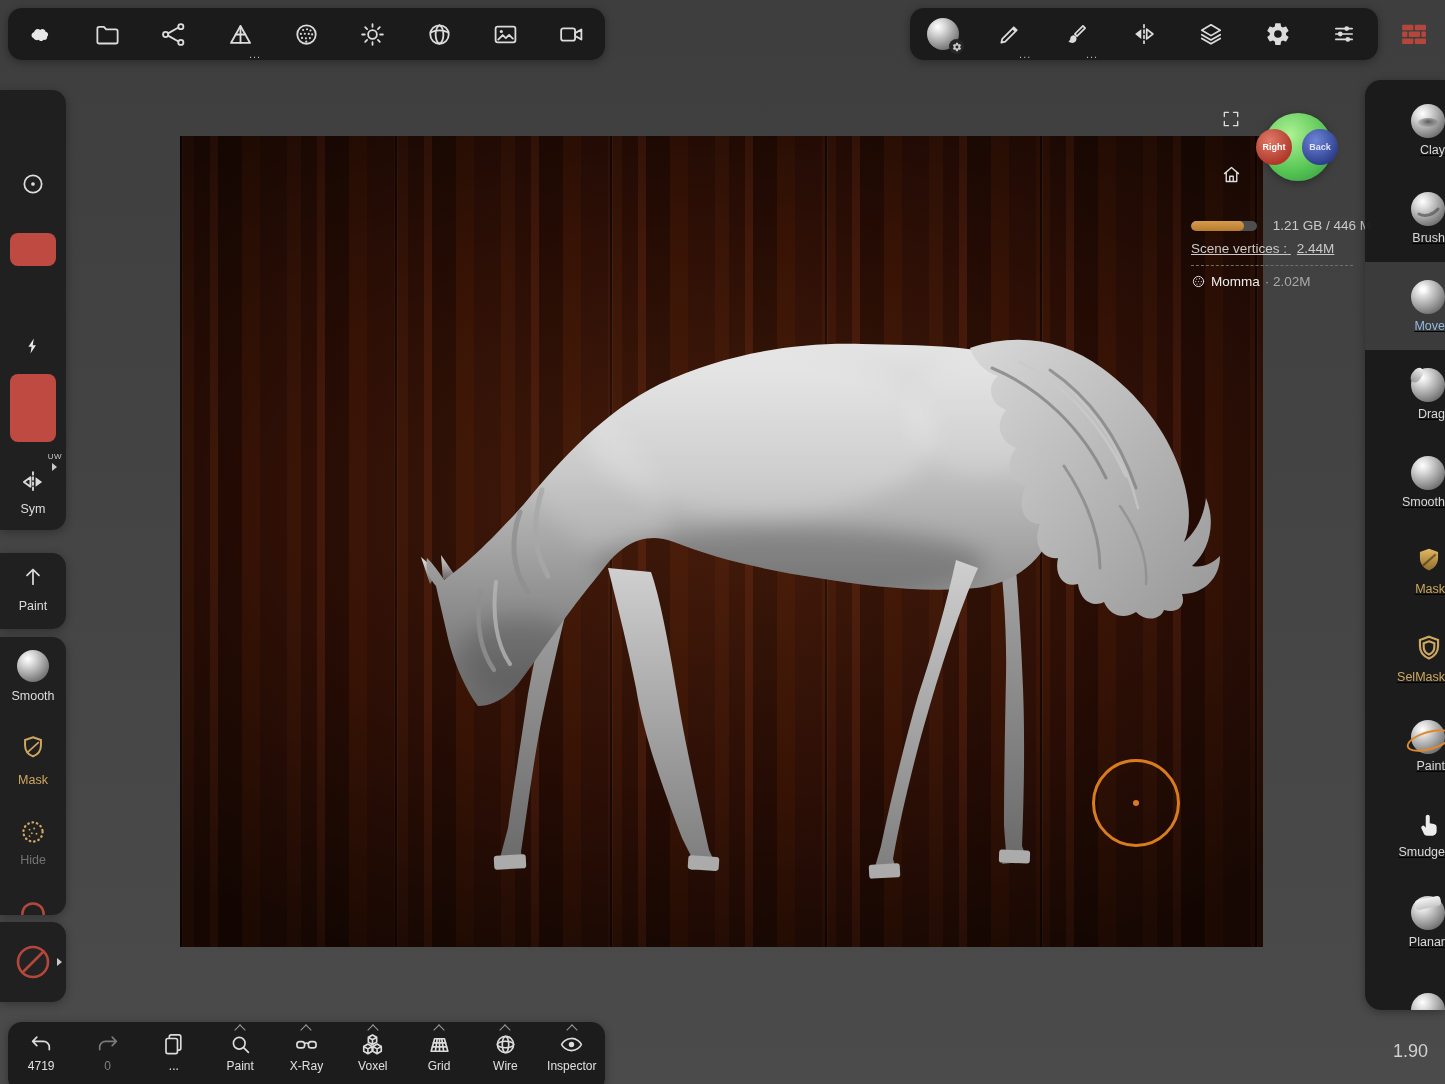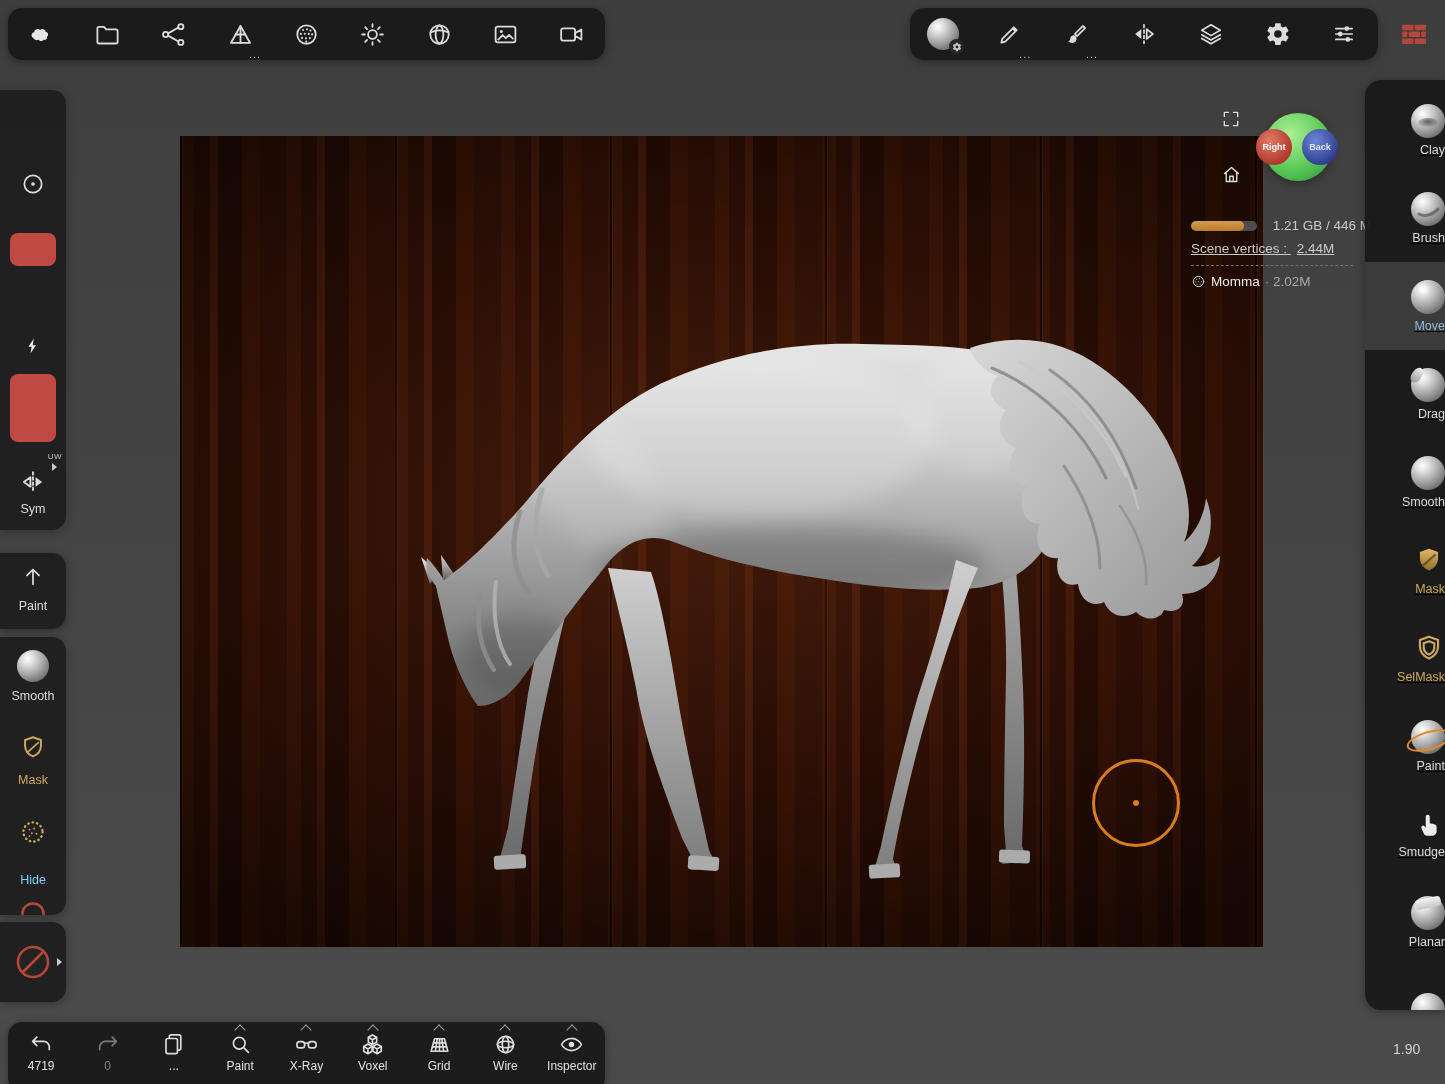--- a/index.html
+++ b/index.html
@@ -73,21 +73,21 @@
   .cursor-ring{position:absolute;left:1092px;top:759px;width:88px;height:88px;border:3.5px solid #d97c1e;
     border-radius:50%;box-sizing:border-box;}
   .cursor-dot{position:absolute;left:50%;top:50%;width:6px;height:6px;margin:-3px 0 0 -3px;background:#d97c1e;border-radius:50%;}
   
   .bbar{left:8px;top:1022px;width:597px;height:70px;align-items:flex-start;}
   .bitem{width:62px;height:70px;display:flex;flex-direction:column;align-items:center;justify-content:flex-start;
     padding-top:10px;box-sizing:border-box;position:relative;gap:3px;}
   .bitem .blabel{font-size:12px;color:#e0e0e0;line-height:1;}
   .caret{position:absolute;top:4px;left:50%;margin-left:-4px;width:7px;height:7px;
     border-left:1.6px solid #9a9a9a;border-top:1.6px solid #9a9a9a;transform:rotate(45deg);}
-  .zoomlvl{position:absolute;left:1393px;top:1041px;font-size:14px;color:#d0d0d0;}
+  .zoomlvl{position:absolute;left:1393px;top:1041px;font-size:18px;color:#d0d0d0;}
 </style>
 </head>
 <body>
 
 <div class="viewport">
   <svg width="1083" height="811" viewBox="0 0 1083 811" style="position:absolute;left:0;top:0;">
     <defs>
       <linearGradient id="horseGrad" x1="0" y1="0" x2="0" y2="1">
         <stop offset="0" stop-color="#e4e4e4"></stop>
           <stop offset=".35" stop-color="#c2c2c2"></stop>
@@ -479,21 +479,21 @@
   <svg class="abs" style="left:19px;top:181px;" width="28" height="28" viewBox="0 0 24 24">
       <circle cx="12" cy="12" r="8.2" fill="none" stroke="#cfa85f" stroke-width="2" stroke-linecap="round" stroke-dasharray=".4 3.4"></circle>
       <g fill="#cfa85f">
         <circle cx="9" cy="10" r=".8"></circle>
         <circle cx="13" cy="9" r=".8"></circle>
         <circle cx="11" cy="13" r=".8"></circle>
         <circle cx="15" cy="13.5" r=".8"></circle>
         <circle cx="9" cy="15.5" r=".8"></circle>
       </g>
     </svg>
-  <span class="lp-label" style="top:236px;color:#7dd3fc;">Hide</span>
+  <span class="lp-label" style="top:216px;color:#737373;">Hide</span>
   <svg class="abs" style="left:18px;top:262px;" width="30" height="30" viewBox="0 0 24 24">
       <circle cx="12" cy="12" r="8.5" fill="none" stroke="#b5463c" stroke-width="2"></circle>
     </svg>
 </div>
 
 <div class="lpanel" style="top:922px;width:66px;height:80px;">
   <svg class="abs" style="left:11px;top:18px;" width="44" height="44" viewBox="0 0 44 44">
       <circle cx="22" cy="22" r="15" fill="rgba(40,40,40,.4)" stroke="#b5463c" stroke-width="2.6"></circle>
       <path d="M11.5 32.5L32.5 11.5" stroke="#b5463c" stroke-width="2.6" stroke-linecap="round"></path>
     </svg>

